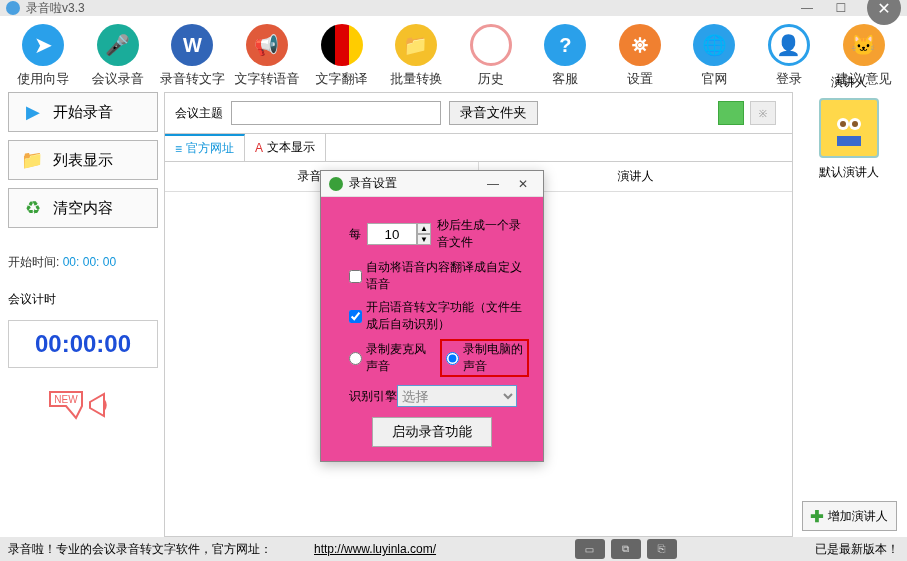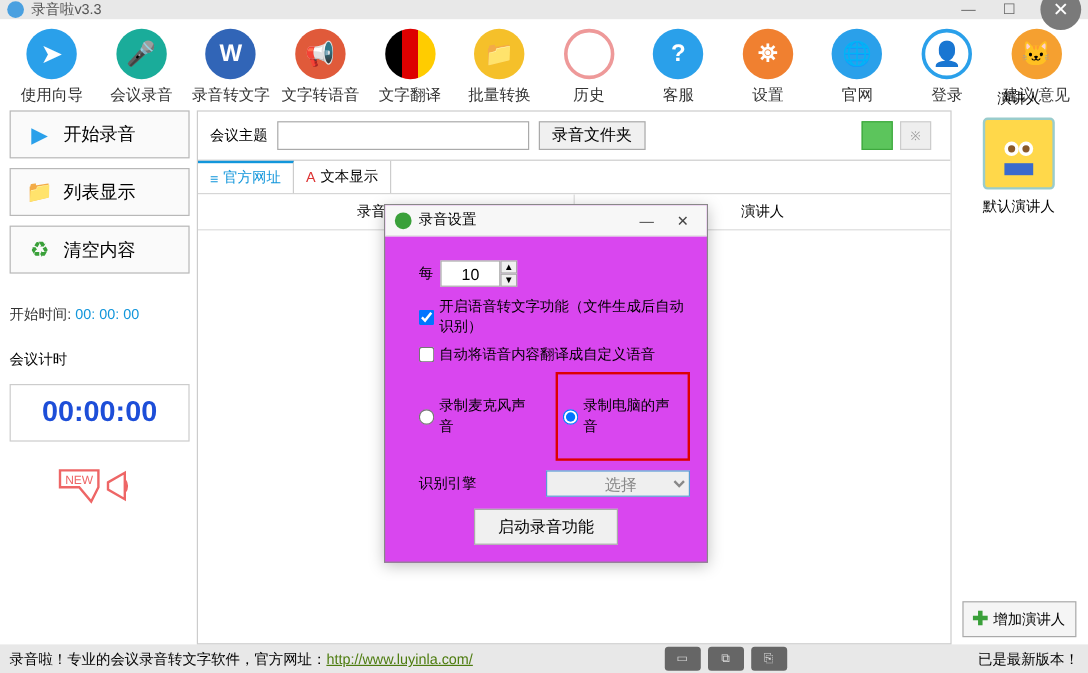--- a/index.html
+++ b/index.html
@@ -38,40 +38,40 @@
 .grid-head { display: flex; background: #fff; border-bottom: 1px solid #ddd; }
 .gh-cell { flex: 1; text-align: center; padding: 6px 0; font-size: 12px; }
 .gh-cell:first-child { border-right: 1px solid #ddd; }
 .right-panel { width: 100px; display: flex; flex-direction: column; align-items: center; gap: 6px; position: relative; }
 .speaker-lbl { font-size: 12px; position: absolute; top: -18px; }
 .speaker-avatar { width: 60px; height: 60px; background: #ffd84a; border: 2px solid #9cc; border-radius: 4px; display: flex; align-items: center; justify-content: center; margin-top: 6px; }
 .add-speaker { margin-top: auto; margin-bottom: 6px; height: 30px; width: 95px; border: 1px solid #aaa; display: flex; align-items: center; justify-content: center; gap: 4px; font-size: 12px; cursor: pointer; background: #f5f5f5; }
 .statusbar { height: 24px; background: #e8e8e8; display: flex; align-items: center; padding: 0 8px; font-size: 12px; }
 .statusbar .sgap { flex: 1; }
 .statusbar .sb-ico { width: 30px; height: 20px; margin: 0 3px; background: #666; border-radius: 3px; display:flex;align-items:center;justify-content:center;color:#ddd;font-size:10px;}
-.statusbar .link { color: #4d7c0f; text-decoration: underline; }
-
-
-.overlay-dialog { position: absolute; left: 320px; top: 170px; width: 270px; background: #d946ef; border: 1px solid #888; box-shadow: 0 3px 12px rgba(0,0,0,.25); z-index: 50; }
+.statusbar .link { color: #000000; text-decoration: underline; margin-left: 42px; }
+
+
+.overlay-dialog { position: absolute; left: 320px; top: 170px; width: 224px; background: #ec4899; border: 1px solid #888; box-shadow: 0 3px 12px rgba(0,0,0,.25); z-index: 50; }
 .dlg-title { height: 26px; display: flex; align-items: center; padding: 0 8px; gap: 6px; border-bottom: 1px solid #e0e0e0; background: #f7f7f7; }
 .dlg-title .dot { width: 14px; height: 14px; border-radius: 50%; background: #3aa03a; display:inline-block; }
 .dlg-title .t { flex: 1; font-size: 12px; }
 .dlg-title .min, .dlg-title .x { width: 24px; text-align: center; cursor: pointer; color: #444; }
 .dlg-body { padding: 12px 14px 14px 14px; font-size: 12px; }
 .dlg-row { display: flex; align-items: center; gap: 6px; margin: 8px 0; }
 .spin { display: flex; align-items: center; }
 .spin input { width: 50px; height: 22px; text-align: center; border: 1px solid #aaa; }
 .spin .arrows { display: flex; flex-direction: column; }
 .spin .arrows span { width: 14px; height: 11px; border: 1px solid #aaa; font-size: 8px; line-height: 9px; text-align: center; background: #f0f0f0; cursor: pointer; }
 .chk-line { display: flex; align-items: center; gap: 4px; margin: 6px 0 6px 14px; }
 .radio-line { display: flex; align-items: center; gap: 14px; margin: 6px 0 6px 14px; }
 .radio-opt { display: flex; align-items: center; gap: 4px; }
-.highlight-box { border: 2px solid #d00; padding: 18px 4px; }
-.engine-row { display: flex; align-items: center; gap: 0; margin: 8px 0 8px 14px; justify-content: space-between; }
-.engine-row select { width: 120px; height: 22px; border: 1px solid #5a9bd5; color: #888; padding-left: 44px; }
+.highlight-box { border: 2px solid #d00; padding: 0 4px; }
+.engine-row { display: flex; align-items: center; gap: 0; margin: 8px 0 8px 14px; }
+.engine-row select { width: 120px; height: 22px; border: 1px solid #5a9bd5; color: #888; }
 .dlg-btn { display: block; margin: 10px auto 0 auto; width: 120px; height: 30px; border: 1px solid #aaa; background: #f0f0f0; cursor: pointer; }
 
 
 .c-blue{background:#2aa0ea}.c-teal{background:#1aac9a}.c-dblue{background:#3165b7}.c-red{background:#e05a3a}.c-flag{background:linear-gradient(90deg,#000 33%,#d00 33% 66%,#fc0 66%)}.c-yel{background:#f5c02a}.c-clock{background:#fff;border:3px solid #e99}.c-q{background:#2aa0ea}.c-life{background:#f08030}.c-globe{background:#2aa0ea}.c-user{background:#fff;border:3px solid #2aa0ea}.c-cat{background:#f5a030}
 </style>
 </head>
 <body>
 
 <div class="window">
 
@@ -234,28 +234,29 @@
     <div class="dlg-body">
       <div class="dlg-row" style="margin-left:14px">
         <span>每</span>
         <div class="spin">
           <input type="text" value="10" style="">
           <div class="arrows">
             <span>▲</span>
             <span>▼</span>
           </div>
         </div>
+        <span>秒后生成一个录音文件</span>
+      </div>
+      <div class="chk-line">
+        <input type="checkbox" style="">
+        <span>自动将语音内容翻译成自定义语音</span>
       </div>
       <div class="chk-line">
         <input type="checkbox" checked="" style="">
         <span>开启语音转文字功能（文件生成后自动识别）</span>
-      </div>
-      <div class="chk-line">
-        <input type="checkbox" style="">
-        <span>自动将语音内容翻译成自定义语音</span>
       </div>
       <div class="radio-line">
         <label class="radio-opt">
           <input type="radio" name="src" style="">
           <span>录制麦克风声音</span>
         </label>
         <span class="highlight-box">
           <label class="radio-opt">
             <input type="radio" name="src" checked="" style="">
             <span>录制电脑的声音</span>

